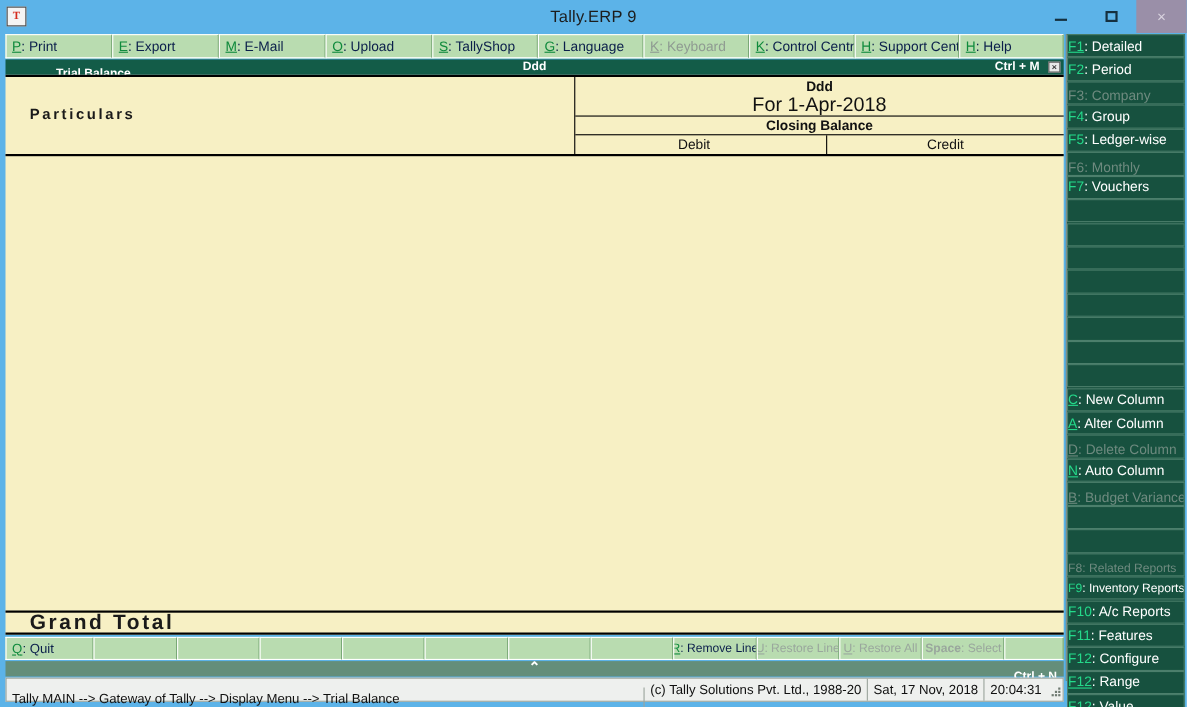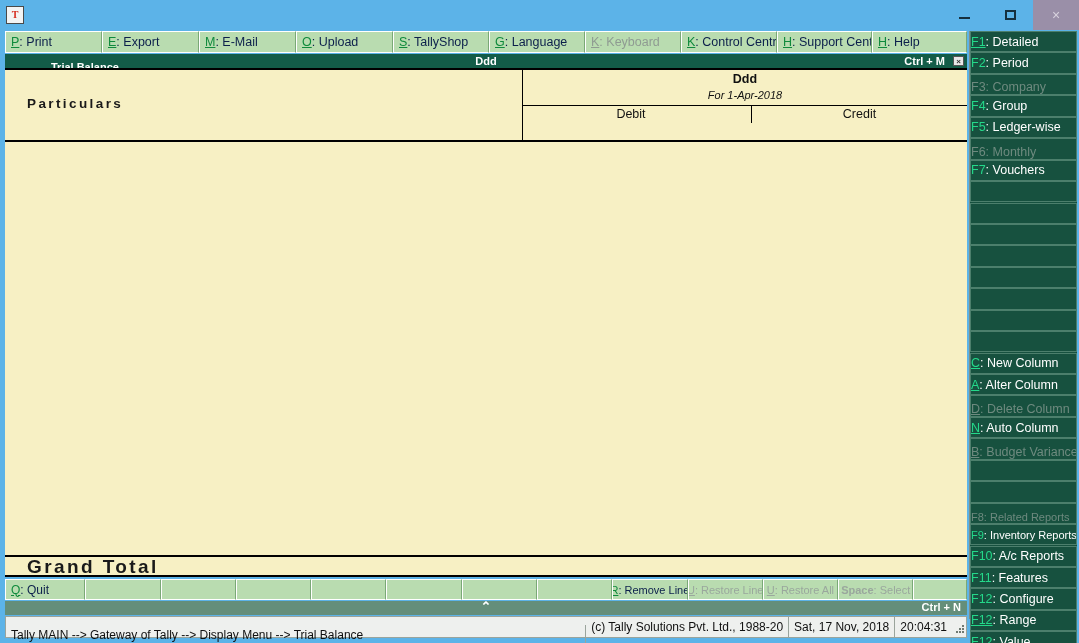--- a/index.html
+++ b/index.html
@@ -170,21 +170,21 @@
   .ch-row1 {
     height: 36px;
     border-bottom: 1px solid #000;
     text-align: center;
     box-sizing: border-box;
   }
   .ch-company {
     font-size: 12.5px; font-weight: bold; color: #111;
     padding-top: 1px; line-height: 16px;
   }
-  .ch-period { font-size: 11px; color: #111; line-height: 16px; font-style: italic; }
+  .ch-period { font-size: 18px; color: #111; line-height: 16px; }
   .ch-row2 {
     height: 17px;
     border-bottom: 1px solid #000;
     text-align: center;
     font-size: 12.5px;
     font-weight: bold;
     color: #111;
     line-height: 16px;
     box-sizing: border-box;
   }
@@ -257,21 +257,21 @@
     width: 962px; height: 14px;
     background: #648e7a;
     color: #ffffff;
     font-size: 11px;
     font-weight: bold;
   }
   .ctrln-caret {
     position: absolute; left: 0; right: 0; top: -2px;
     text-align: center; font-size: 13px;
   }
-  .ctrln-text { position: absolute; right: 6px; top: 0px; }
+  .ctrln-text { position: absolute; right: 6px; top: 8px; }
 
   
   .statusbar {
     position: absolute;
     left: 5px; top: 616px;
     width: 962px; height: 22px;
     display: flex;
     background: #eef0ee;
     border: 1px solid #9aa49c;
     box-sizing: border-box;
@@ -326,20 +326,21 @@
   .fkey.disabled .hot { color: #6e8a7f; }
   .fkey.empty { color: transparent; }
 </style>
 </head>
 <body>
 
 <div id="app">
 
   <div class="titlebar">
     <div class="title-icon">T</div>
+    <div class="title-text">Tally.ERP 9</div>
     <div class="win-buttons">
       <div class="win-btn">
           <div class="min-glyph"></div>
         </div>
       <div class="win-btn">
           <div class="max-glyph"></div>
         </div>
       <div class="win-btn close">
           <span>×</span>
         </div>
@@ -397,20 +398,21 @@
   </div>
 
   <div class="report-body">
     <div class="head-block">
       <div class="particulars">Particulars</div>
       <div class="colhead">
         <div class="ch-row1">
           <div class="ch-company">Ddd</div>
           <div class="ch-period">For 1-Apr-2018</div>
         </div>
+        <div class="ch-row2">Closing Balance</div>
         <div class="ch-row3">
           <div class="ch-dr">Debit</div>
           <div class="ch-cr">Credit</div>
         </div>
       </div>
     </div>
     <div class="body-blank" id="table-rows"></div>
     <div class="grand-total">Grand Total</div>
   </div>
 

